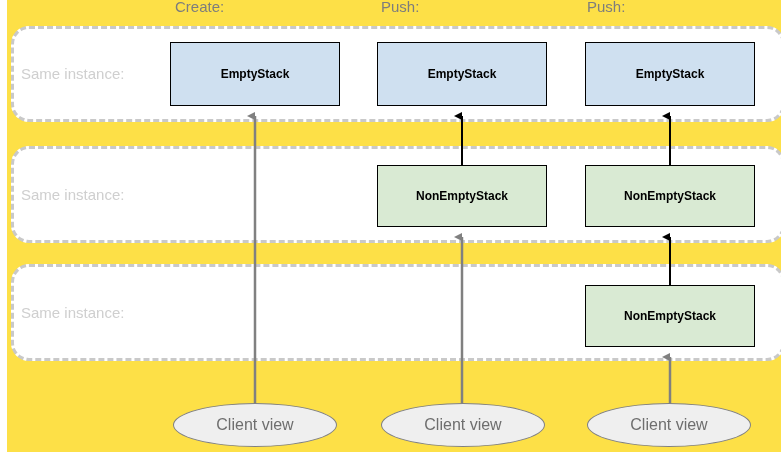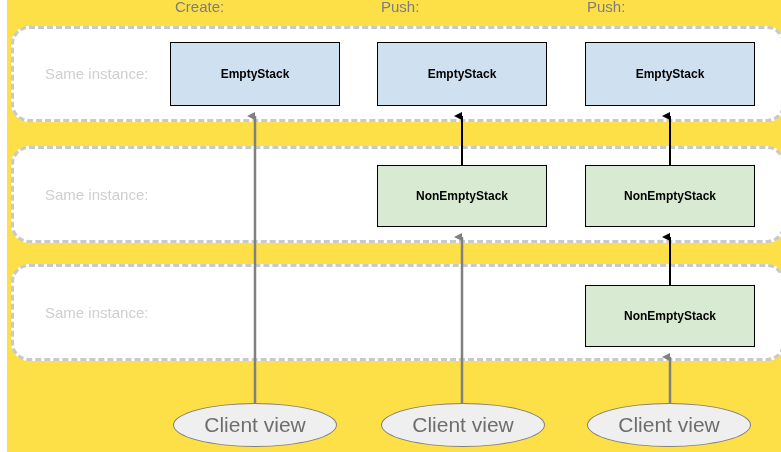--- a/index.html
+++ b/index.html
@@ -32,21 +32,21 @@
     position: absolute;
     left: 4px;
     width: 774px;
     box-sizing: border-box;
     background: #ffffff;
     border: 3px dashed #c9c9c9;
     border-radius: 18px;
   }
   .lane-label {
     position: absolute;
-    left: 31px;
+    left: 7px;
     top: 50%;
     transform: translateY(-50%);
     color: #cfcfcf;
     font-size: 15px;
     line-height: 18px;
     white-space: nowrap;
     font-family: "Liberation Sans", sans-serif;
   }
 
   
@@ -81,21 +81,21 @@
   .client {
     position: absolute;
     box-sizing: border-box;
     background: #efefef;
     border: 1px solid #808080;
     border-radius: 50%;
     display: flex;
     align-items: center;
     justify-content: center;
     color: #6e6e6e;
-    font-size: 21px;
+    font-size: 16px;
     font-family: "Liberation Sans", sans-serif;
     white-space: nowrap;
   }
 </style>
 </head>
 <body>
 
 <div id="canvas">
 
   <div class="col-label" style="left:168px; top:-2px;">Create:</div>

